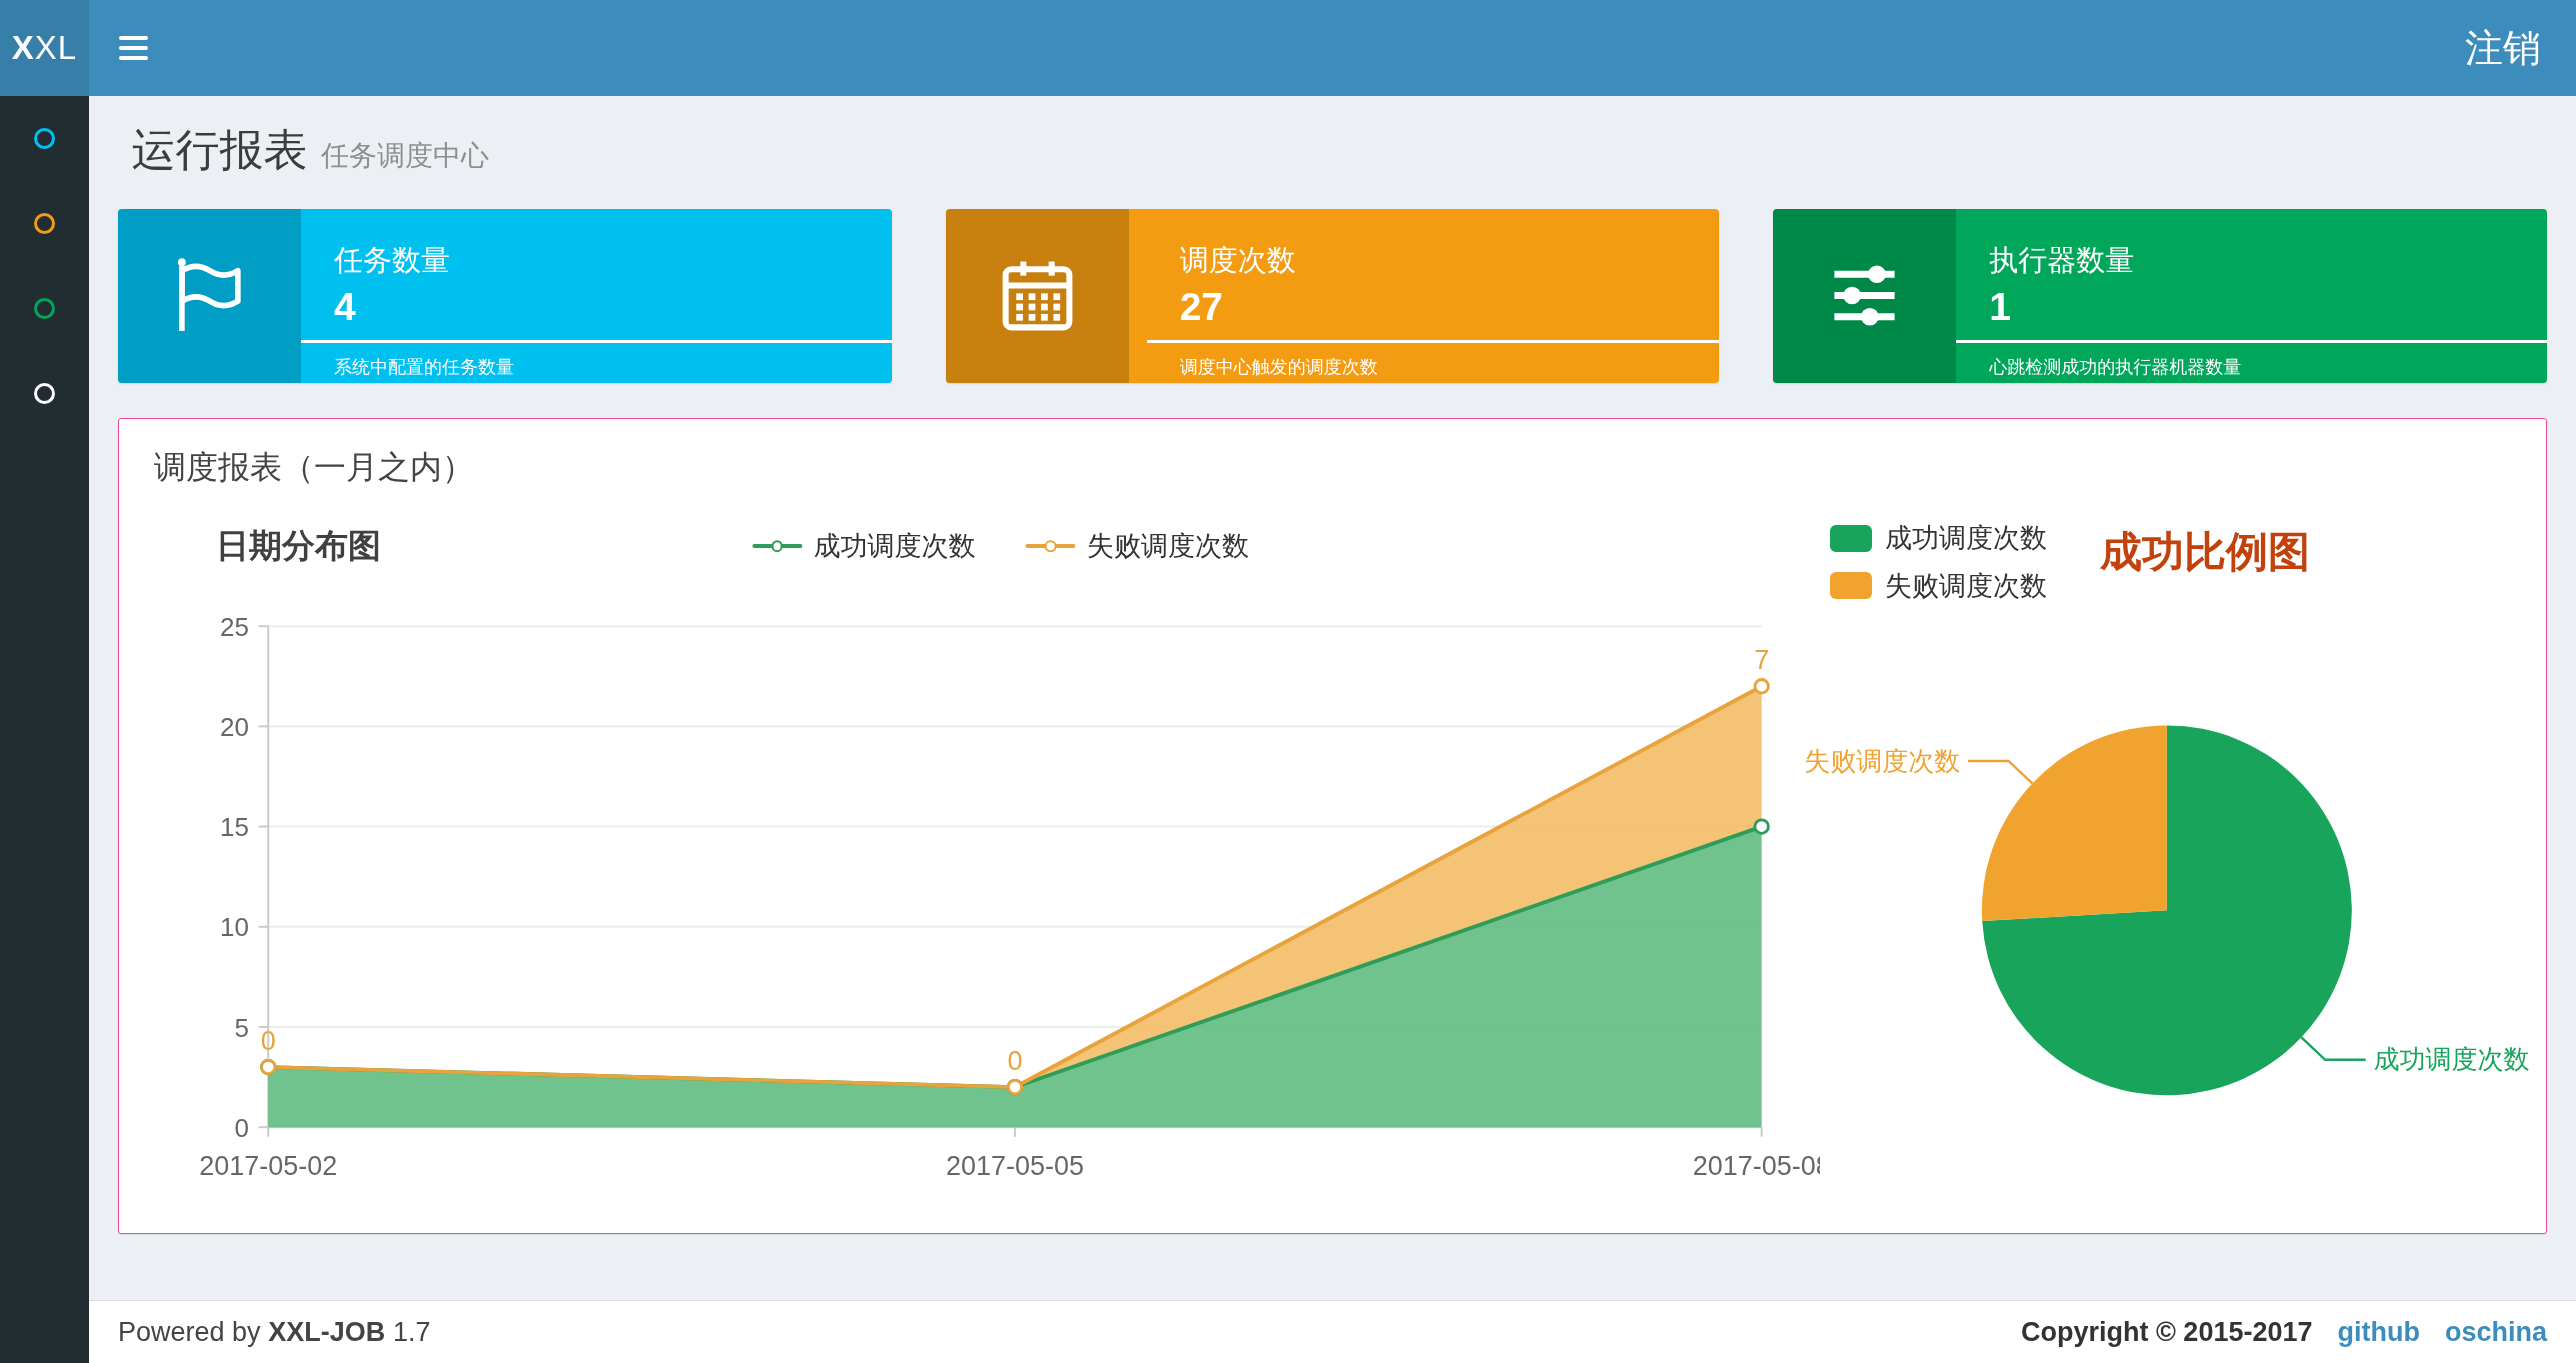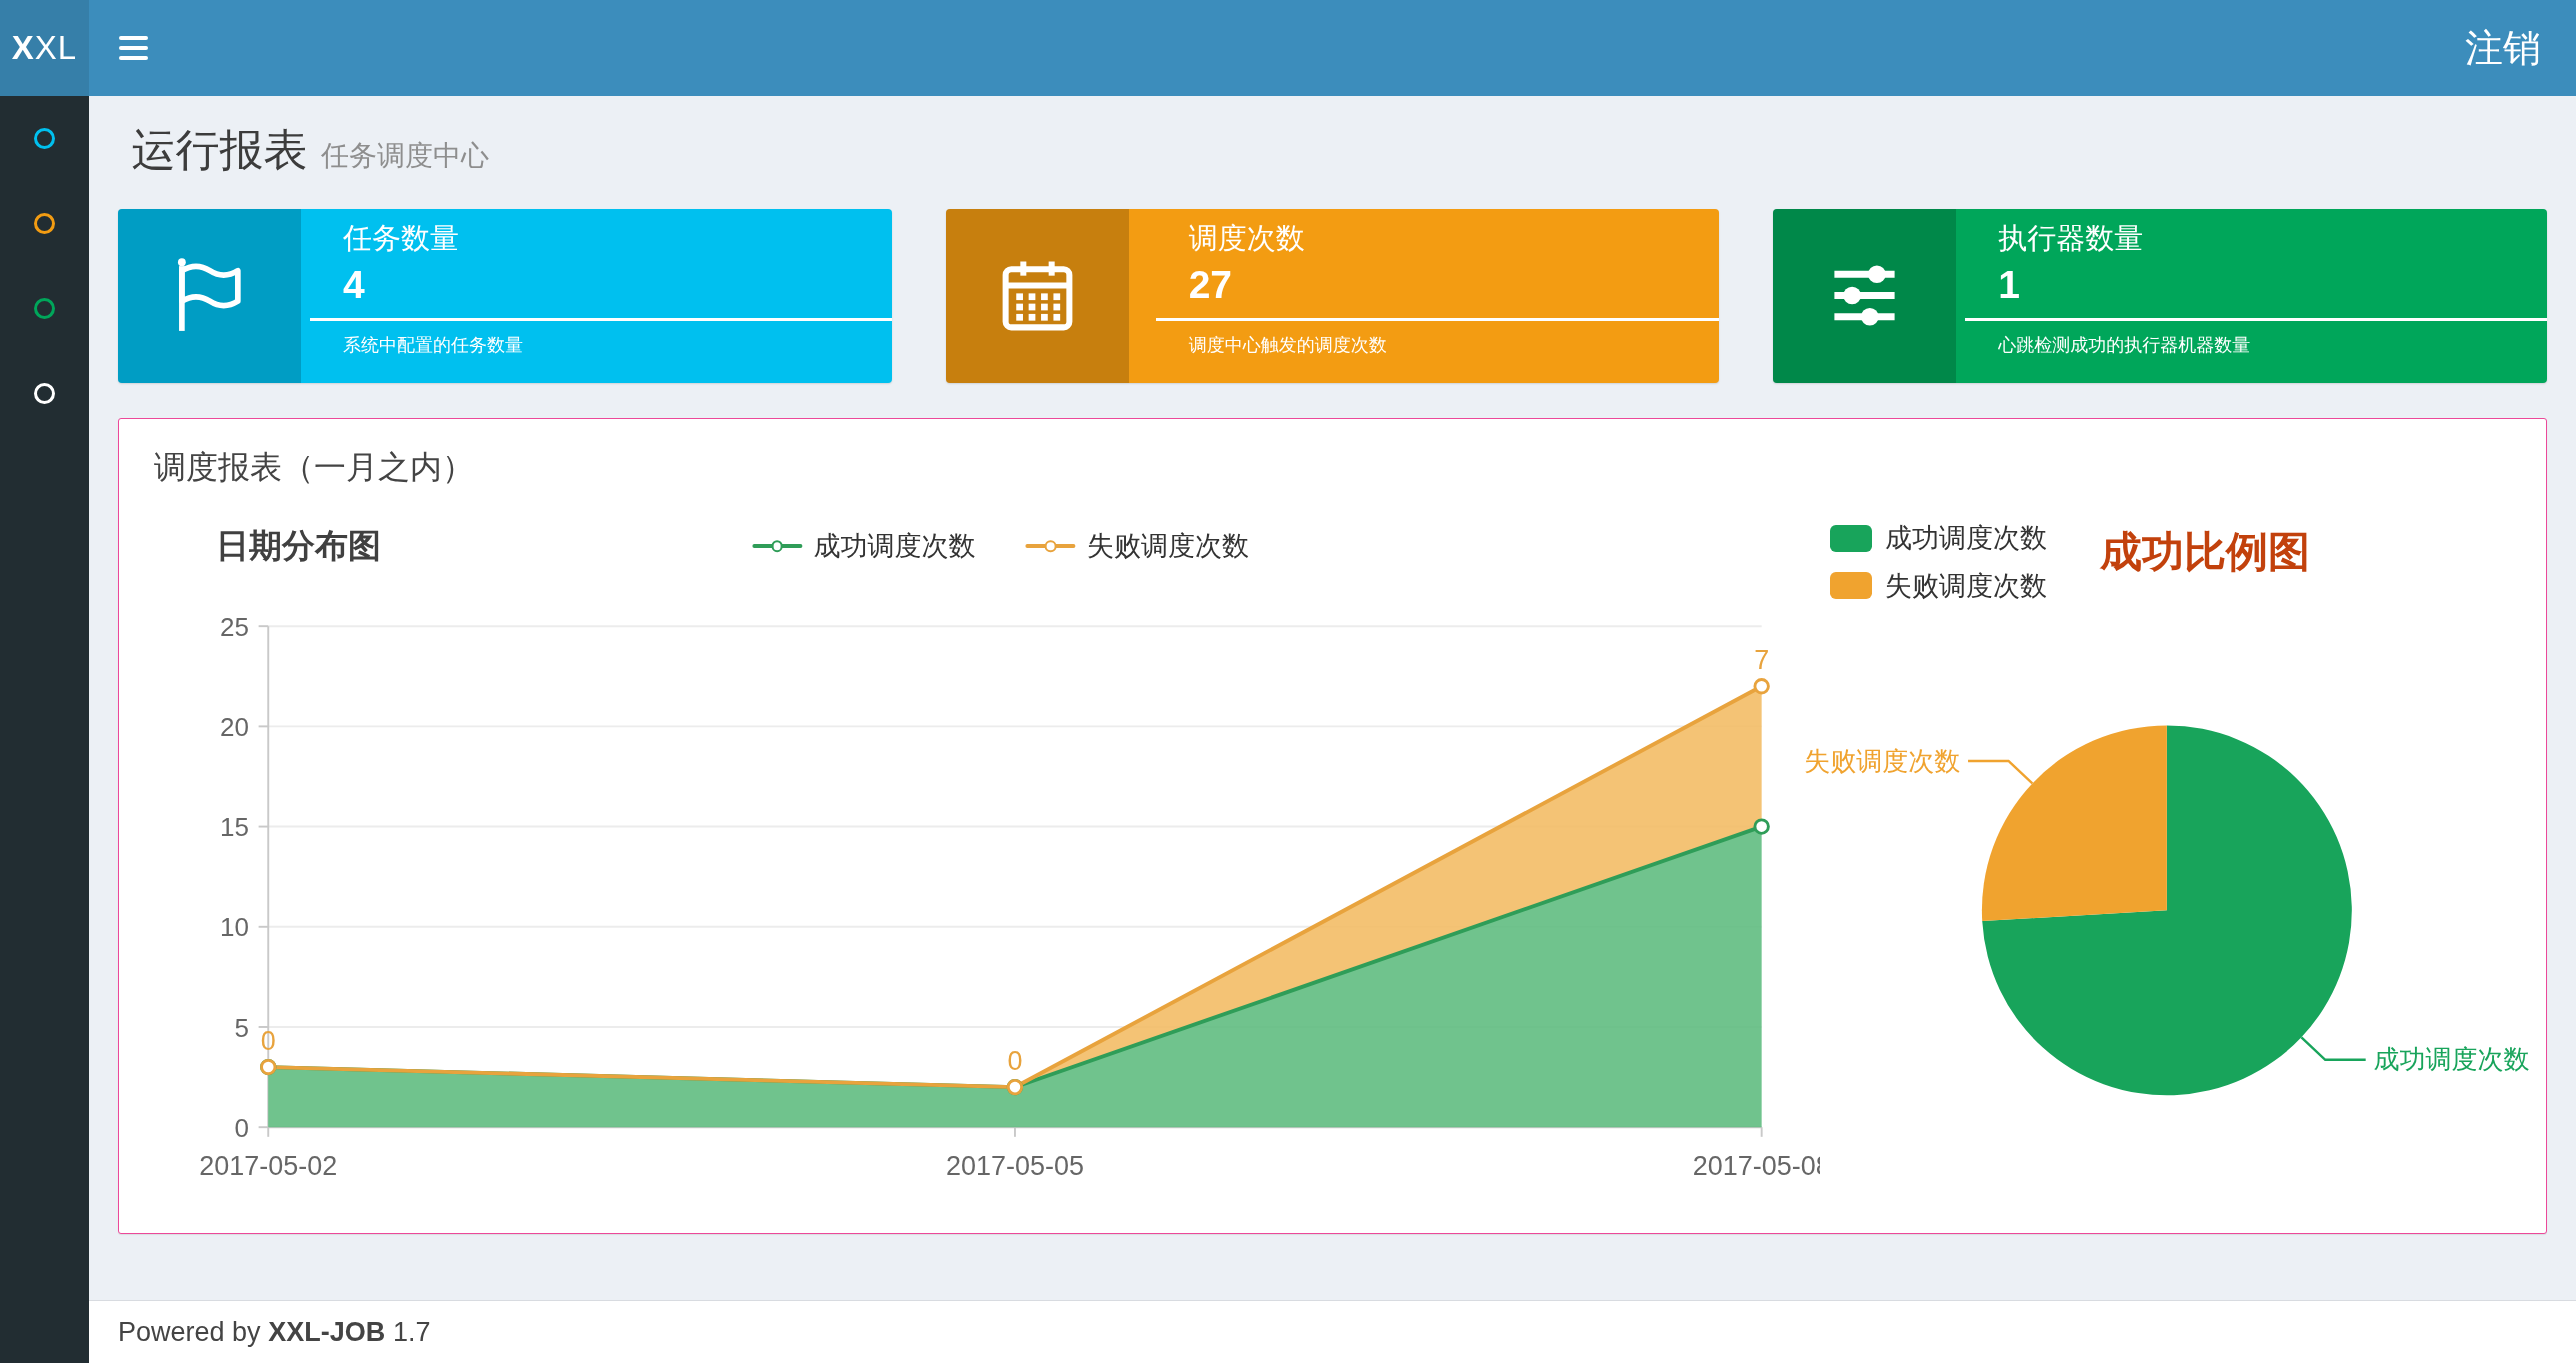--- a/index.html
+++ b/index.html
@@ -26,21 +26,21 @@
   
   .content { position: absolute; left: 89px; top: 96px; right: 0; bottom: 0; background: #ecf0f5; padding: 0 29px; overflow: hidden; }
   .content-header { padding: 25px 13.5px 21px; }
   .content-header h1 { font-size: 44px; font-weight: 500; color: #3c3c3c; }
   .content-header small { font-size: 28px; font-weight: 400; color: #8e8e8e; margin-left: 13.5px; }
 
   
   .stats-row { display: flex; gap: 54px; margin-top: 7.7px; }
   .stat-card { flex: 1; height: 174px; border-radius: 3.9px; color: #fff; display: flex; overflow: hidden; box-shadow: 0 1px 1.9px rgba(0,0,0,0.12); }
   .stat-icon { width: 183px; background: rgba(0,0,0,0.18); display: flex; align-items: center; justify-content: center; }
-  .stat-body { flex: 1; display: flex; flex-direction: column; justify-content: flex-start; padding: 10px 0; margin-left: 9px; }
+  .stat-body { flex: 1; display: flex; flex-direction: column; justify-content: flex-end; padding: 4px 0; }
   .stat-title { font-size: 29px; padding-left: 33px; }
   .stat-value { font-size: 39px; font-weight: 700; padding-left: 33px; margin-top: 3.9px; }
   .stat-divider { height: 2.9px; background: #fff; margin: 11.6px 0; width: 100%; }
   .stat-desc { font-size: 18px; padding-left: 33px; }
 
   
   .box { margin-top: 35px; background: #fff; border: 1px solid #ec4899; border-radius: 3px; box-shadow: 0 1px 1px rgba(0,0,0,0.08); }
   .box-header { padding: 27px 35px 7.7px; font-size: 32px; color: #444; }
   .box-body { display: flex; padding: 23px 35px 44px; margin-left: 27px; }
 
@@ -275,16 +275,21 @@
 
       </div>
     </div>
 
   </main>
 
   <footer class="footer">
     <div class="foot-left">
       <span>Powered by</span><b>XXL-JOB</b><span>1.7</span>
     </div>
+    <div class="foot-right">
+      <b>Copyright © 2015-2017</b>
+      <a class="foot-link">github</a>
+      <a class="foot-link">oschina</a>
+    </div>
   </footer>
 
 </div>
 
 
 </body></html>

